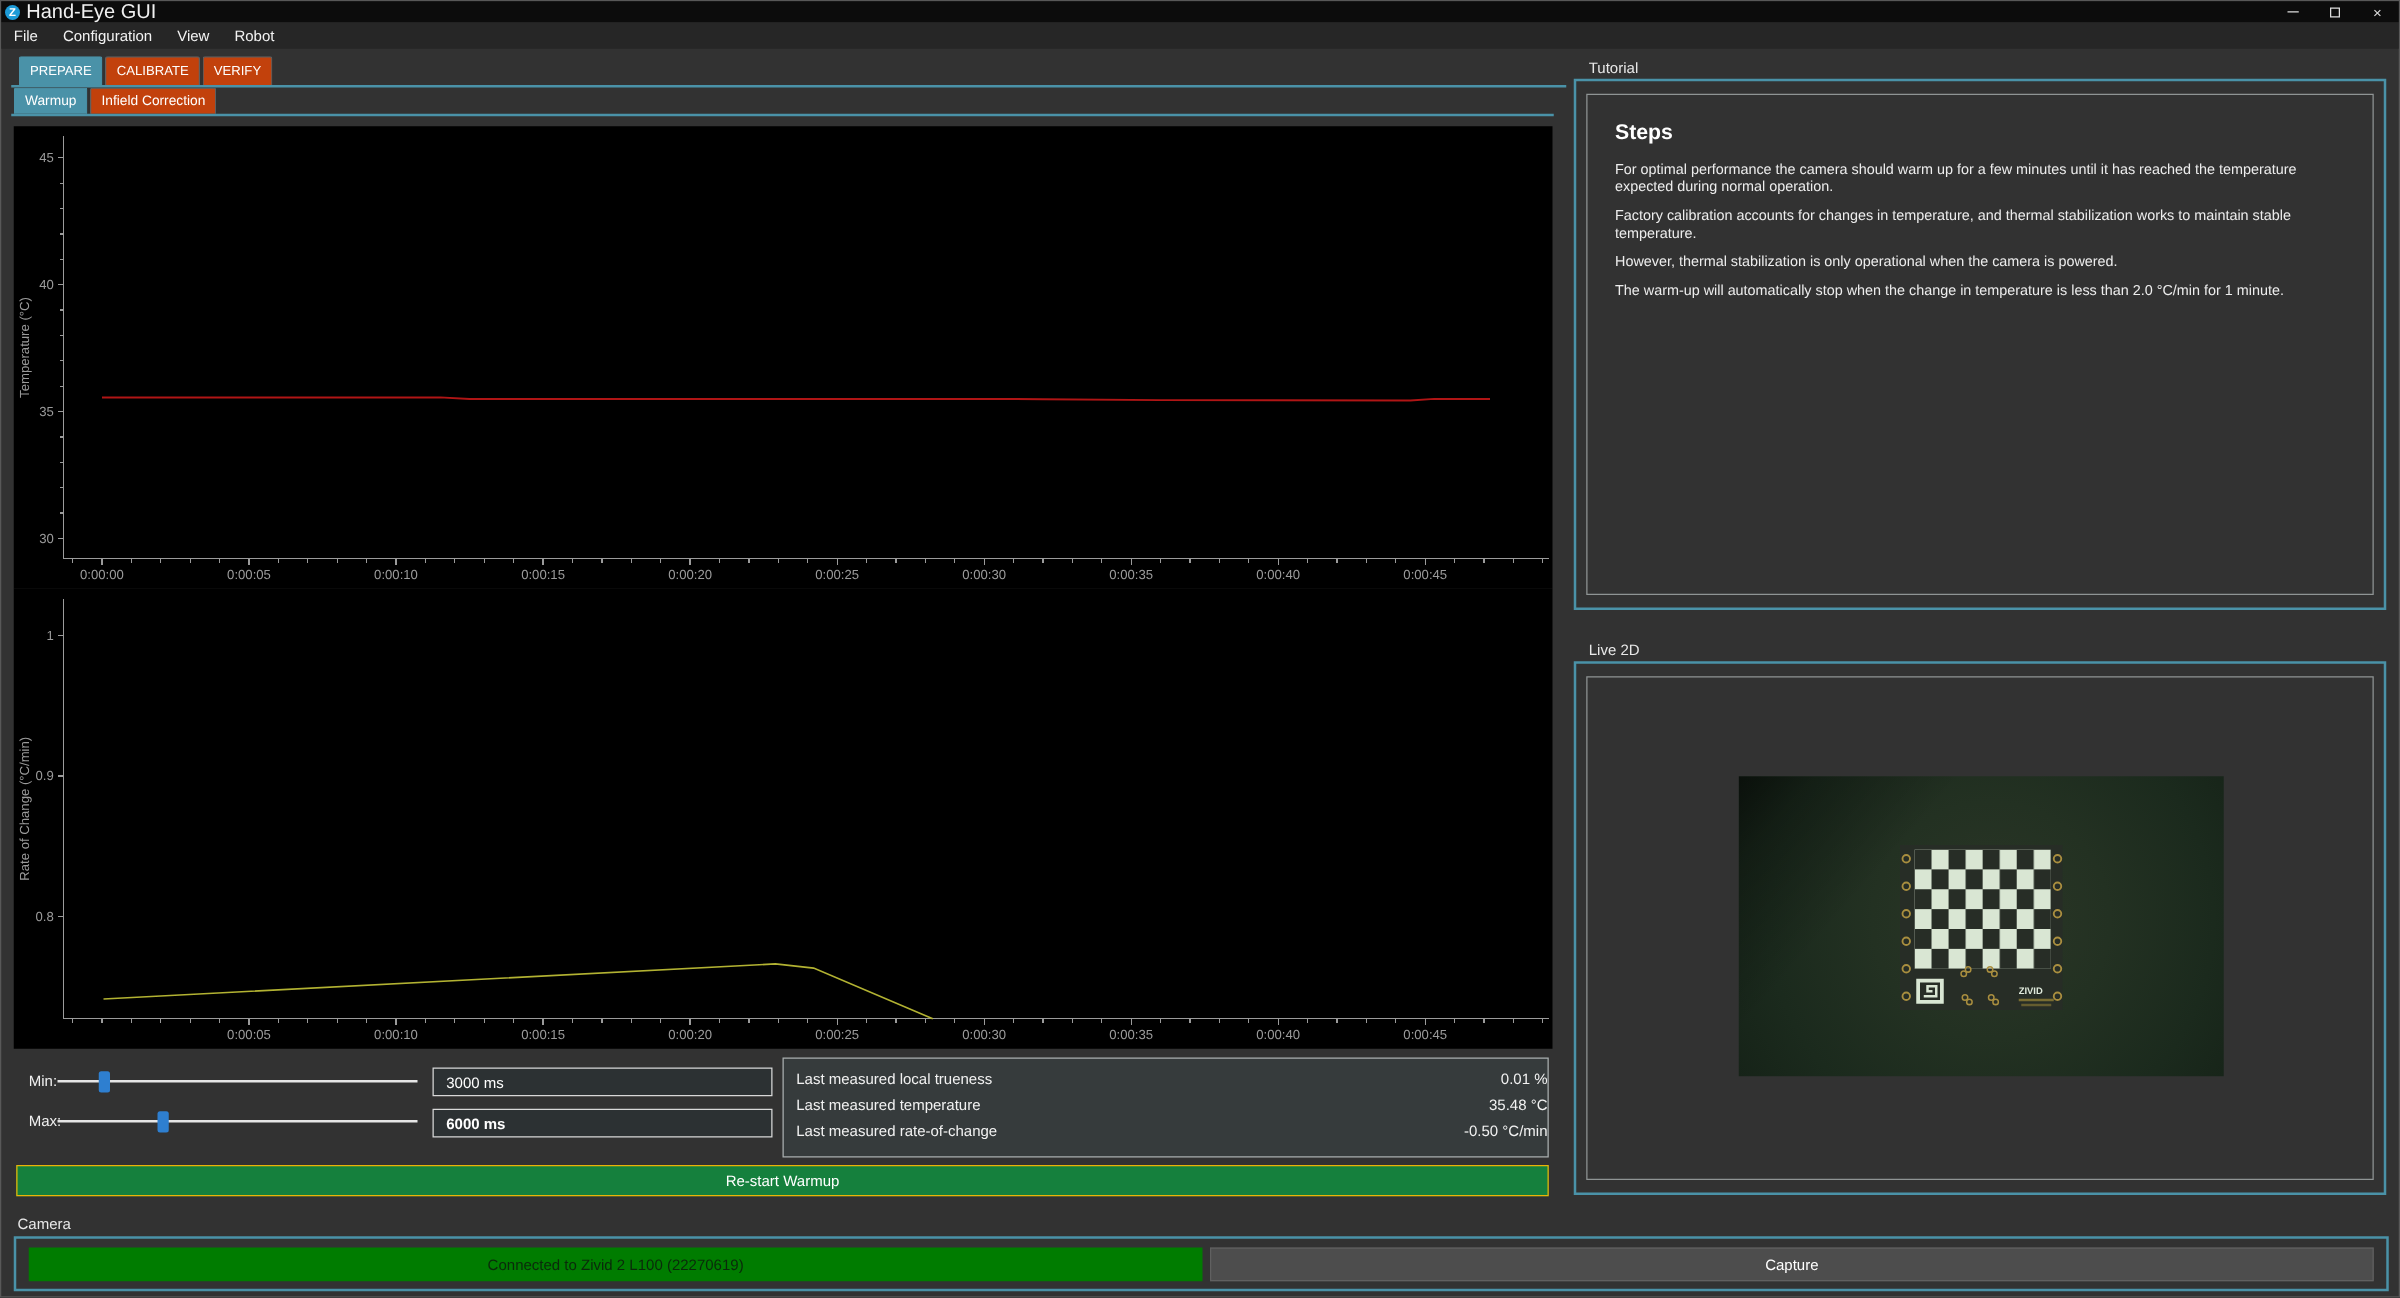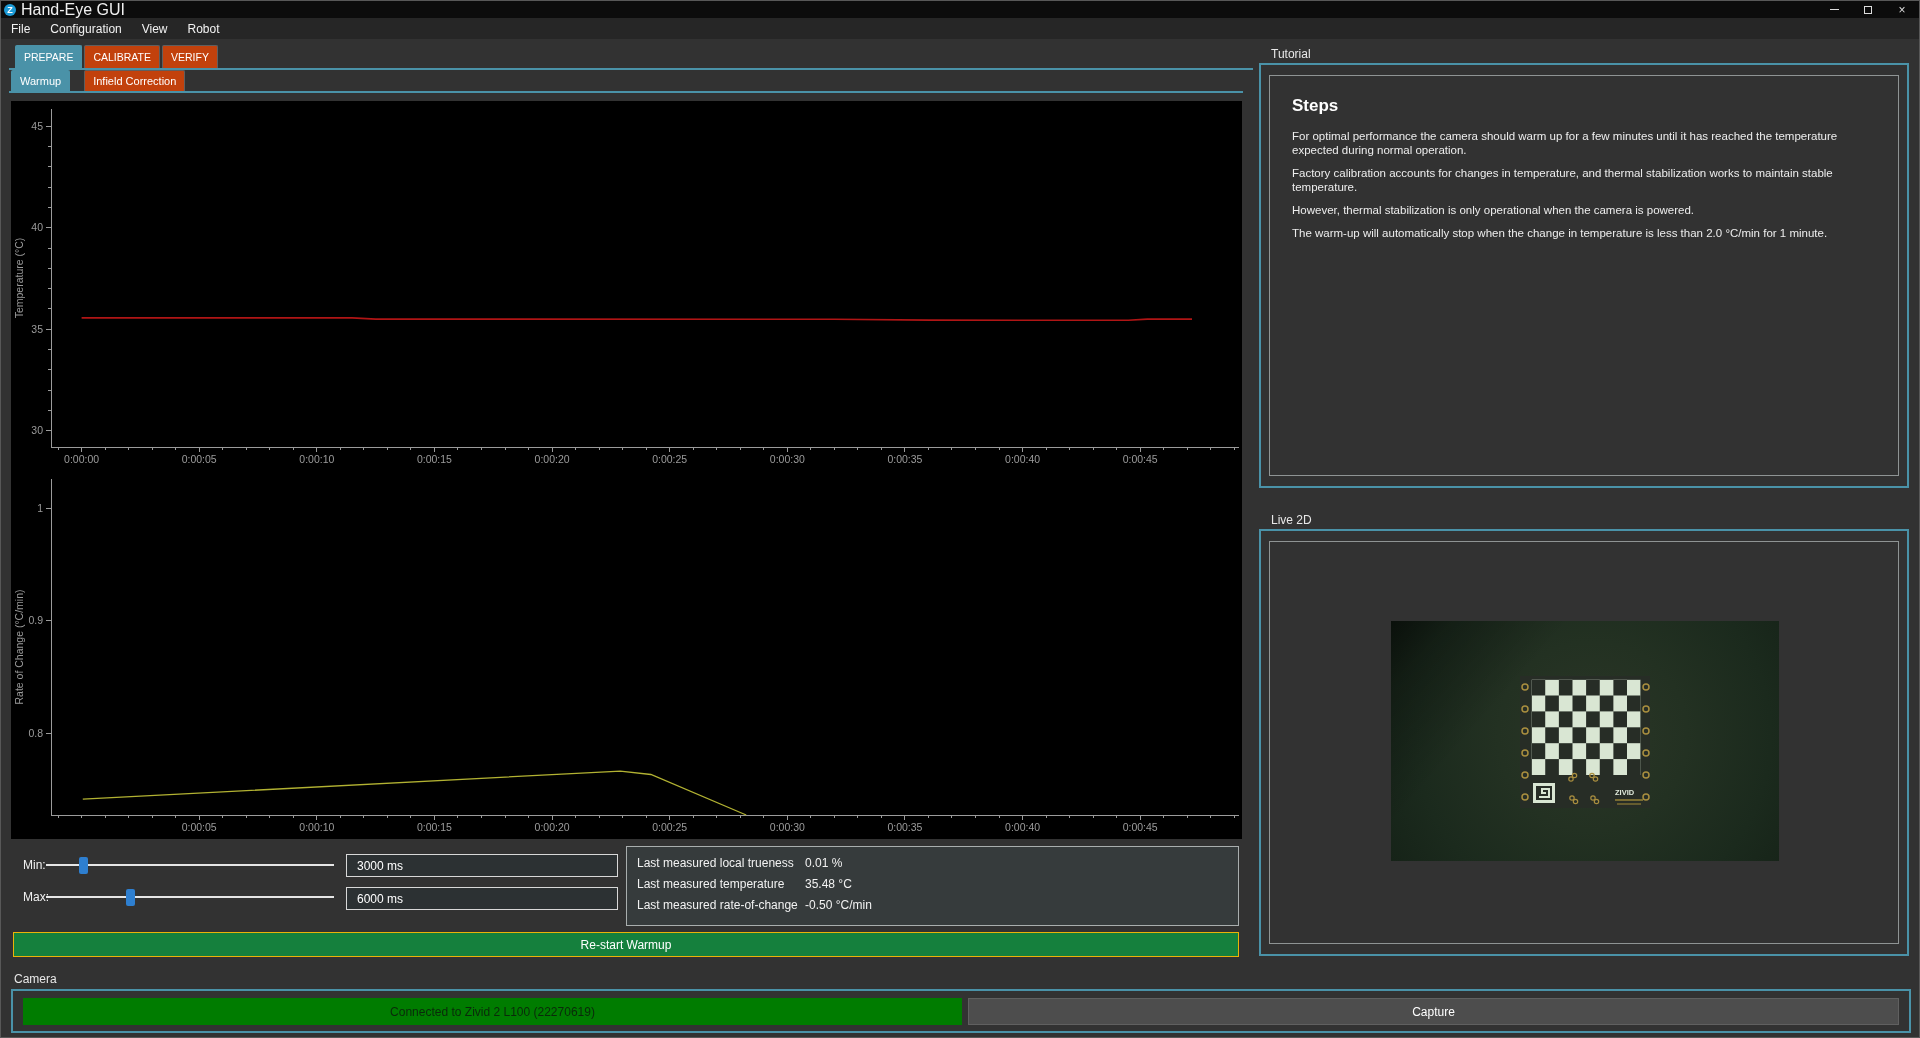--- a/index.html
+++ b/index.html
@@ -15,21 +15,21 @@
   .wbtn { width:34px; height:17px; display:flex; align-items:center; justify-content:center; color:#ddd; font-size:12px; }
   .glyph-min { width:9px; height:1px; background:#ddd; }
   .glyph-restore { width:8px; height:8px; border:1px solid #ddd; }
 
   
   .menubar { position:absolute; top:17px; left:0; right:0; height:21px; background:#262626; display:flex; align-items:center; font-size:12px; color:#f2f2f2; }
   .menu-item { padding:0 10px; height:100%; display:flex; align-items:center; }
 
   
   .tabs-main { position:absolute; top:44px; left:14px; display:flex; gap:2px; }
-  .tabs-sub  { position:absolute; top:69px; left:10px; display:flex; gap:14px; }
+  .tabs-sub  { position:absolute; top:69px; left:10px; display:flex; gap:2px; }
   .tab { height:23px; padding:0 8px; display:flex; align-items:center; font-size:10.5px; background:#c2410c; border:1px solid #5f5f5f; border-bottom:none; border-radius:2px 2px 0 0; color:#fff; }
   .tabs-sub .tab { height:21px; font-size:11px; }
   .tab.selected { background:#4a92a8; border-color:#4a92a8; }
   .line-accent { position:absolute; background:#4a92a8; }
   #line-main { top:67px; left:8px; width:1244px; height:2px; }
   #line-sub  { top:90px; left:8px; width:1234px; height:2px; }
 
   
   .chart { position:absolute; left:10px; width:1231px; background:#000; }
   #chart-temperature { top:100px; height:370px; }
@@ -38,24 +38,24 @@
 
   
   .ctl-label { position:absolute; font-size:12px; color:#f0f0f0; }
   #min-label { left:22px; top:857px; }
   #max-label { left:22px; top:889px; }
   .slider-track { position:absolute; height:2px; background:#e6e6e6; left:45px; width:288px; }
   #min-track { top:863px; } #max-track { top:895px; }
   .slider-handle { position:absolute; width:9px; height:17px; background:#2e7fd0; border-radius:2px; }
   #min-handle { left:78px; top:856px; } #max-handle { left:125px; top:888px; }
   .ms-field { position:absolute; left:345px; width:272px; height:23px; background:#2c3133; border:1px solid #d8d8d8; font-size:12px; color:#fff; display:flex; align-items:center; padding-left:10px; }
-  #min-field { top:853px; } #max-field { top:886px; }
+  #min-field { top:853px; } #max-field { top:886px;font-weight:bold; }
 
   .info-box { position:absolute; left:625px; top:845px; width:613px; height:80px; background:#363b3c; border:1px solid #a9aeae; font-size:12px; color:#f2f2f2; padding:9px 0 0 10px; }
-  .info-row { display:flex; margin-bottom:7px; line-height:14px; }
+  .info-row { display:flex; margin-bottom:7px; line-height:14px;justify-content:space-between; }
   .info-label { width:168px; }
 
   #restart-btn { position:absolute; left:12px; top:931px; width:1226px; height:25px; background:#15803d; border:1px solid #eab308; color:#fff; font-size:12px; display:flex; align-items:center; justify-content:center; }
 
   
   .group-label { position:absolute; font-size:12px; color:#e8e8e8; }
   #tutorial-label { left:1270px; top:46px; }
   #tutorial-outer { position:absolute; left:1258px; top:62px; width:650px; height:425px; border:2px solid #4a92a8; }
   #tutorial-inner { position:absolute; left:1268px; top:74px; width:630px; height:401px; border:1px solid #8f9494; padding:20px 26px 0 22px; }
   #steps-heading { font-size:17px; font-weight:bold; color:#fff; }

